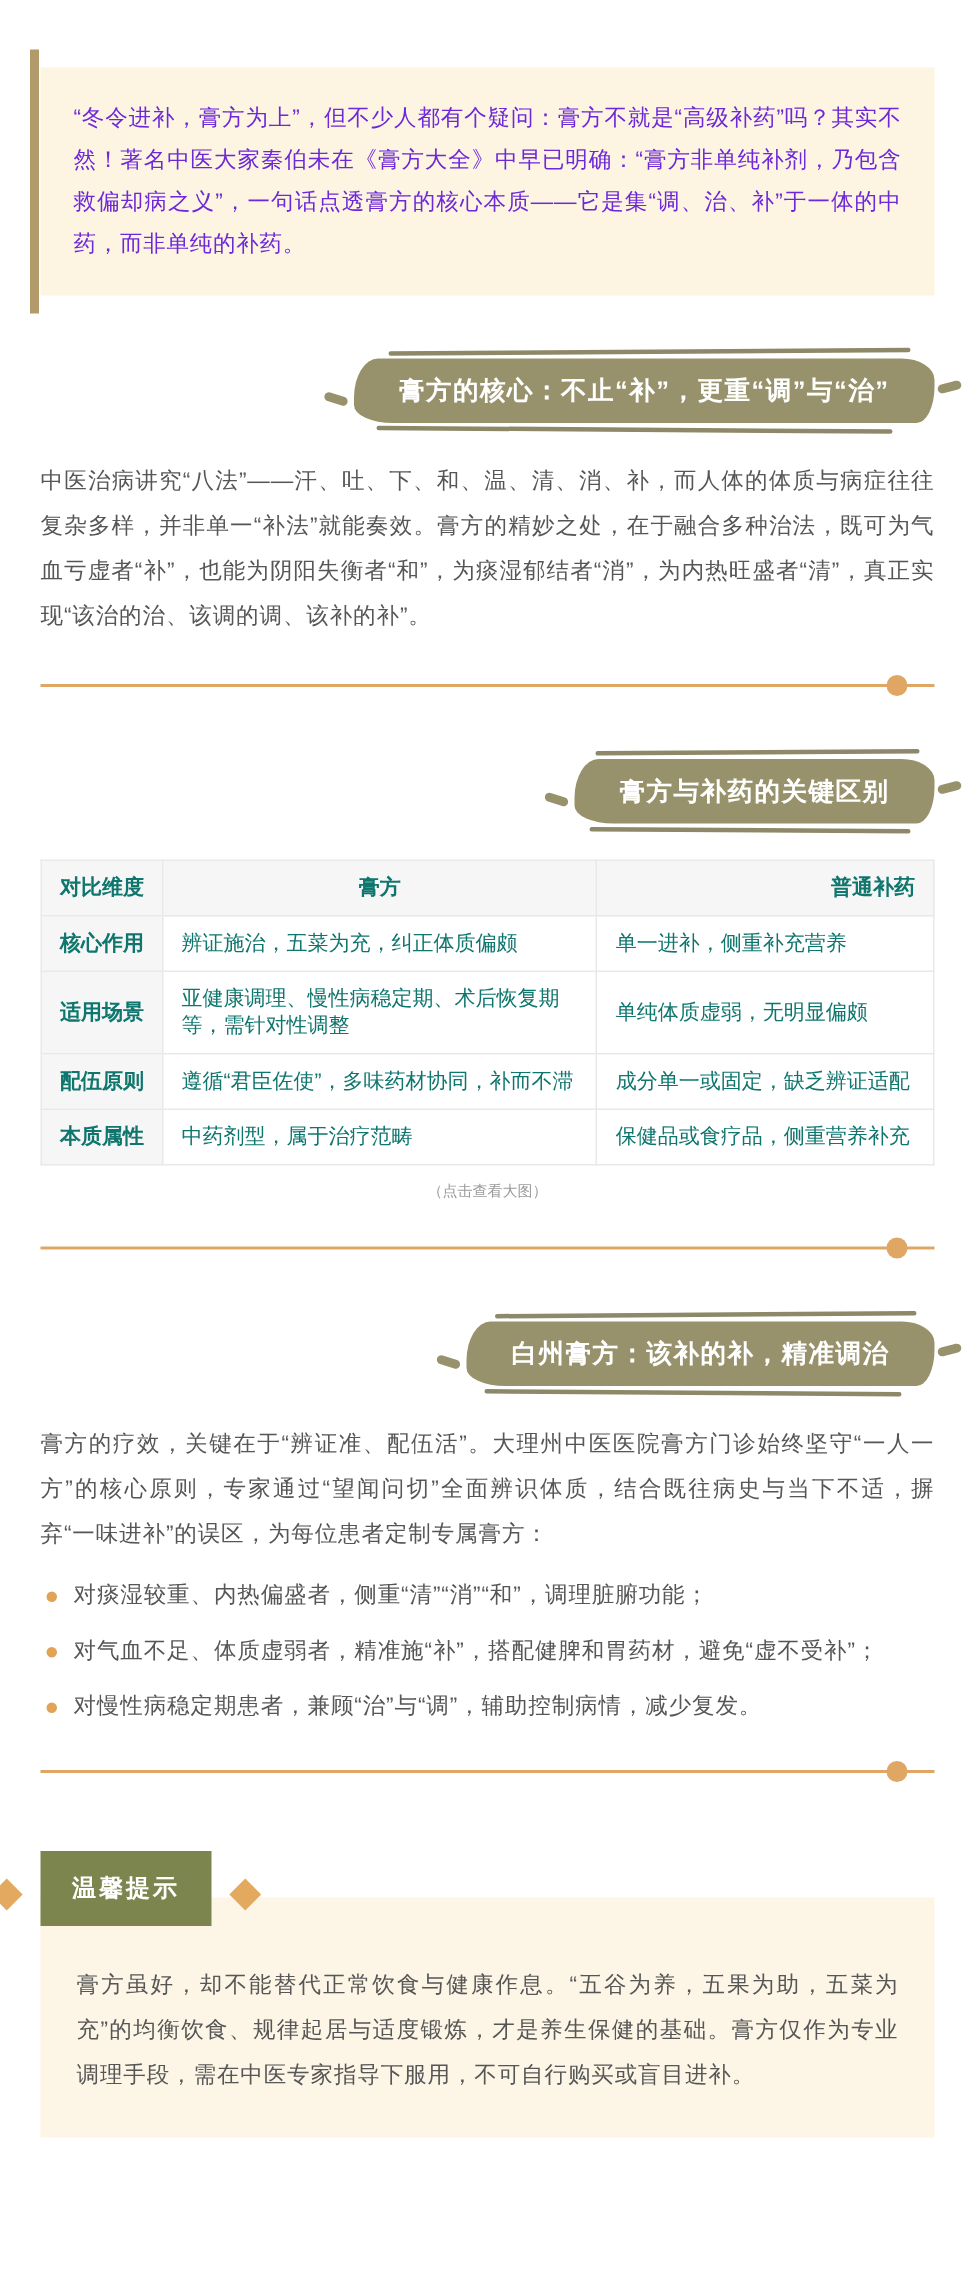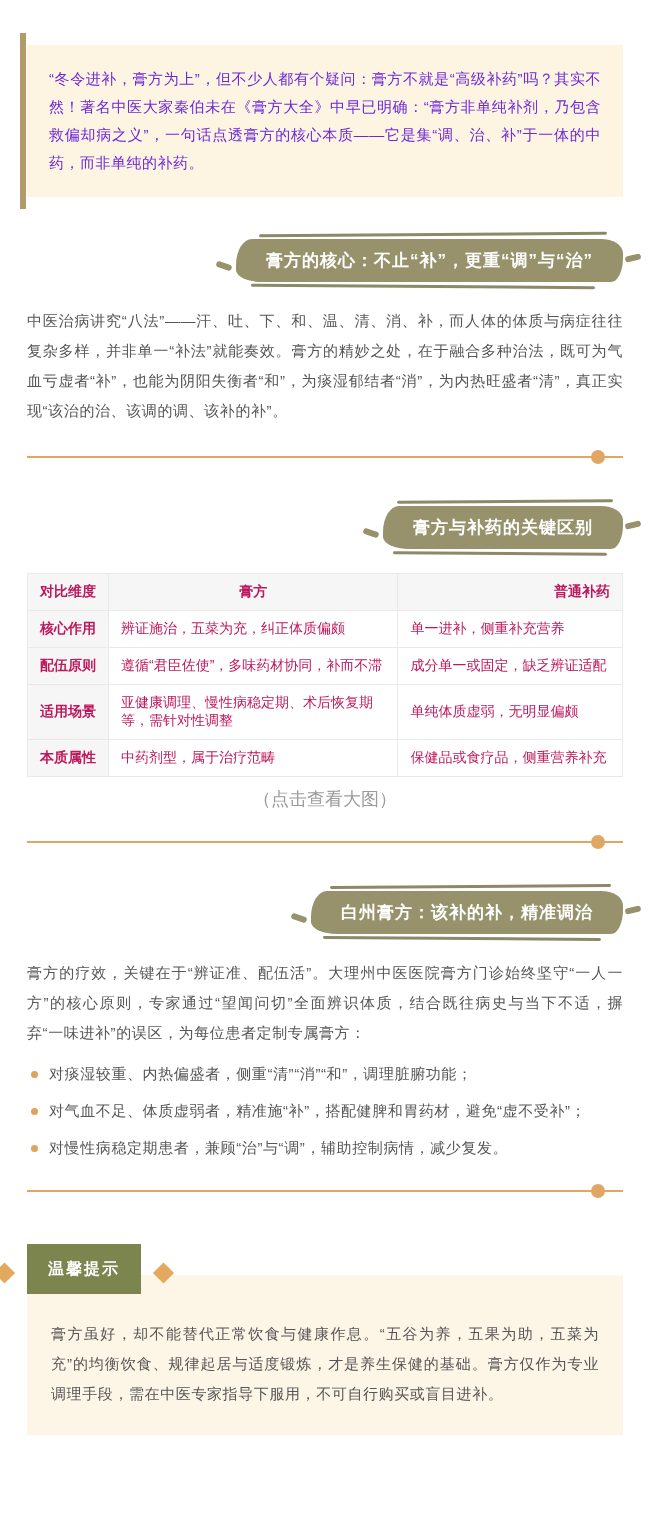--- a/index.html
+++ b/index.html
@@ -51,28 +51,28 @@
   }
 
   
   .divider { position:relative; border-top:2px solid #dfa763; margin:30px 0 48px 0; }
   .divider .dot {
     position:absolute; right:18px; top:-8px; width:14px; height:14px;
     background:#dfa763; border-radius:50%;
   }
 
   
-  table.compare { width:100%; border-collapse:collapse; font-size:14px; color:#be185d; margin-bottom:10px; }
+  table.compare { width:100%; border-collapse:collapse; font-size:14px; color:#0f766e; margin-bottom:10px; }
   table.compare th, table.compare td { border:1px solid #e9e9e9; padding:9px 12px; }
   table.compare th { background:#f6f6f6; font-weight:bold; }
   table.compare th.dim { text-align:left; width:13%; }
   table.compare th.gf  { text-align:center; width:49%; }
   table.compare th.bt  { text-align:right; width:38%; }
   table.compare td.rowlabel { background:#f6f6f6; font-weight:bold; white-space:nowrap; }
-  .table-caption { text-align:center; color:#9b9b9b; font-size:18px; margin:6px 0 4px 0; }
+  .table-caption { text-align:center; color:#9b9b9b; font-size:10px; margin:6px 0 4px 0; }
 
   
   ul.points { list-style:none; margin:4px 0 0 0; }
   ul.points li {
     position:relative; padding-left:22px;
     font-size:15px; line-height:24px; letter-spacing:0.6px;
     color:#565656; margin-bottom:13px; text-align:justify;
   }
   ul.points li::before {
     content:""; position:absolute; left:4px; top:9px;
@@ -139,28 +139,28 @@
         <th class="bt">普通补药</th>
       </tr>
     </thead>
     <tbody>
       <tr>
         <td class="rowlabel">核心作用</td>
         <td>辨证施治，五菜为充，纠正体质偏颇</td>
         <td>单一进补，侧重补充营养</td>
       </tr>
       <tr>
+        <td class="rowlabel">适用场景</td>
+        <td>亚健康调理、慢性病稳定期、术后恢复期等，需针对性调整</td>
+        <td>单纯体质虚弱，无明显偏颇</td>
+      </tr>
+      <tr>
         <td class="rowlabel">配伍原则</td>
         <td>遵循“君臣佐使”，多味药材协同，补而不滞</td>
         <td>成分单一或固定，缺乏辨证适配</td>
-      </tr>
-      <tr>
-        <td class="rowlabel">适用场景</td>
-        <td>亚健康调理、慢性病稳定期、术后恢复期等，需针对性调整</td>
-        <td>单纯体质虚弱，无明显偏颇</td>
       </tr>
       <tr>
         <td class="rowlabel">本质属性</td>
         <td>中药剂型，属于治疗范畴</td>
         <td>保健品或食疗品，侧重营养补充</td>
       </tr>
     </tbody>
   </table>
 
   <div class="table-caption">（点击查看大图）</div>

